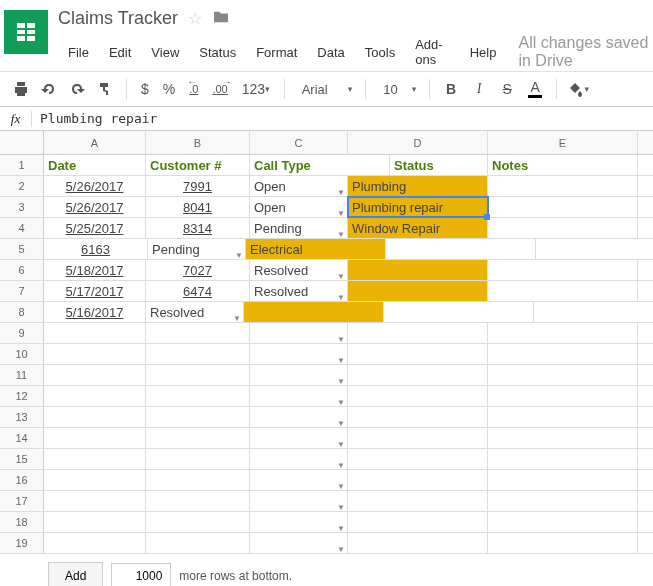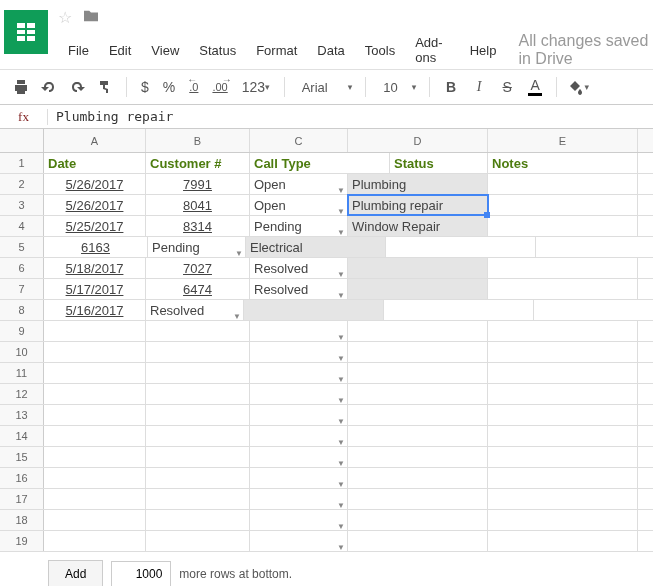--- a/index.html
+++ b/index.html
@@ -21,35 +21,35 @@
   .tbtn { width: 26px; height: 26px; display: flex; align-items: center; justify-content: center; color: #555; cursor: pointer; font-size: 14px; border-radius: 2px; }
   .tbtn.wide { width: auto; padding: 0 6px; }
   .tsep { width: 1px; height: 20px; background: #ddd; margin: 0 6px; }
   .font-sel { display: flex; align-items: center; border: 1px solid transparent; padding: 2px 4px 2px 8px; gap: 20px; cursor: pointer; font-size: 13px; color: #555; }
   .size-sel { display: flex; align-items: center; border: 1px solid transparent; padding: 2px 4px 2px 8px; gap: 14px; cursor: pointer; font-size: 13px; color: #555; }
   .dd-arrow { font-size: 9px; color: #666; }
   .A-under { display: flex; flex-direction: column; align-items: center; line-height: 1; }
   .A-under .bar { width: 14px; height: 3px; background: #000; margin-top: 1px; }
 
   .fx-row { display: flex; align-items: center; border-bottom: 1px solid #ccc; height: 24px; }
-  .fx-label { width: 48px; text-align: center; font-family: serif; color: #7f1d1d; border-right: 1px solid #ddd; font-size: 13px; }
+  .fx-label { width: 32px; text-align: center; font-style: italic; font-family: serif; color: #0f172a; border-right: 1px solid #ddd; font-size: 13px; }
   .fx-input { flex: 1; padding: 0 8px; font-family: monospace; font-size: 13px; color: #333; }
 
   .grid { position: relative; }
   .col-headers { display: flex; height: 24px; border-bottom: 1px solid #ccc; background: #f8f8f8; }
   .corner { width: 44px; border-right: 1px solid #ccc; background: #f8f8f8; }
   .col-h { border-right: 1px solid #ddd; text-align: center; line-height: 24px; font-size: 11px; color: #666; background: #f8f8f8; }
   .cA { width: 102px; } .cB { width: 104px; } .cC { width: 98px; } .cD { width: 140px; } .cE { width: 150px; }
 
   .row { display: flex; height: 21px; border-bottom: 1px solid #ddd; }
   .row-h { width: 44px; border-right: 1px solid #ccc; text-align: center; line-height: 21px; font-size: 11px; color: #666; background: #f8f8f8; }
   .cell { border-right: 1px solid #ddd; padding: 0 4px; line-height: 21px; font-size: 13px; position: relative; overflow: visible; white-space: nowrap; }
   .cell.right { text-align: center; text-decoration: underline; }
   .cell.bold { font-weight: bold; color: #4d7c0f; }
-  .cell.orange { background: #e5e5e5; }
+  .cell.orange { background: #eab308; }
   .cell .dd { position: absolute; right: 2px; top: 6px; font-size: 8px; color: #888; cursor: pointer; }
   .cell.selected { outline: 2px solid #4285f4; outline-offset: -1px; z-index: 2; }
   .cell.selected::after { content: ''; position: absolute; right: -3px; bottom: -3px; width: 6px; height: 6px; background: #4285f4; }
 
   .footer { display: flex; align-items: center; gap: 8px; padding: 8px 48px; font-size: 12px; color: #555; }
   .add-btn { border: 1px solid #ccc; background: #f5f5f5; padding: 6px 16px; cursor: pointer; font-size: 12px; }
   .count-box { border: 1px solid #ccc; padding: 5px 8px; width: 60px; text-align: right; font-size: 12px; }
 </style>
 </head>
 <body>
@@ -59,20 +59,21 @@
     <svg viewBox="0 0 24 24">
         <rect x="3" y="3" width="18" height="18" fill="#fff"></rect>
         <rect x="3" y="3" width="18" height="18" fill="none" stroke="#0f9d58" stroke-width="0"></rect>
         <line x1="3" y1="9" x2="21" y2="9" stroke="#0f9d58" stroke-width="2"></line>
         <line x1="3" y1="15" x2="21" y2="15" stroke="#0f9d58" stroke-width="2"></line>
         <line x1="12" y1="3" x2="12" y2="21" stroke="#0f9d58" stroke-width="2"></line>
       </svg>
   </div>
   <div class="title-area">
     <div class="title-row">
+      <span class="doc-title">Claims Tracker</span>
       <span class="star">☆</span>
       <span class="folder"><svg width="18" height="14" viewBox="0 0 20 16">
             <path d="M2 2h6l2 2h8v10H2z" fill="#888"></path>
           </svg></span>
     </div>
     <div class="menu-row">
       <span class="menu-item">File</span>
       <span class="menu-item">Edit</span>
       <span class="menu-item">View</span>
       <span class="menu-item">Status</span>

